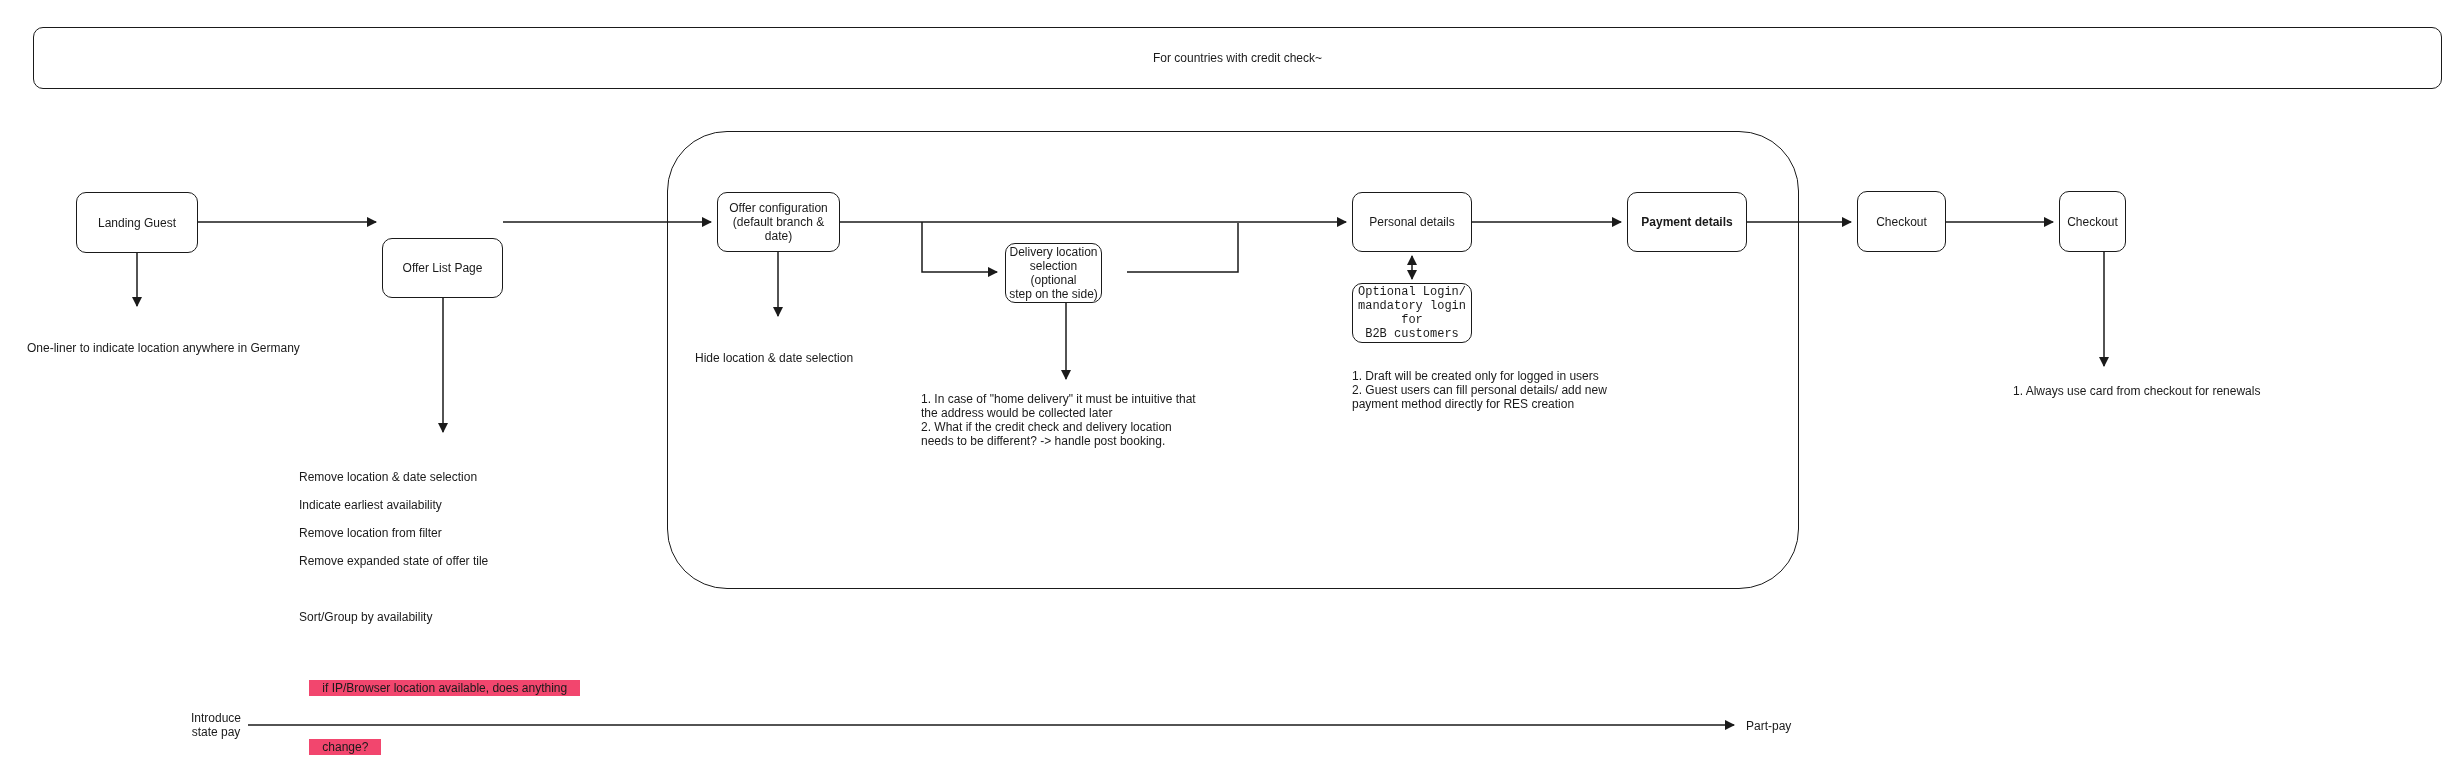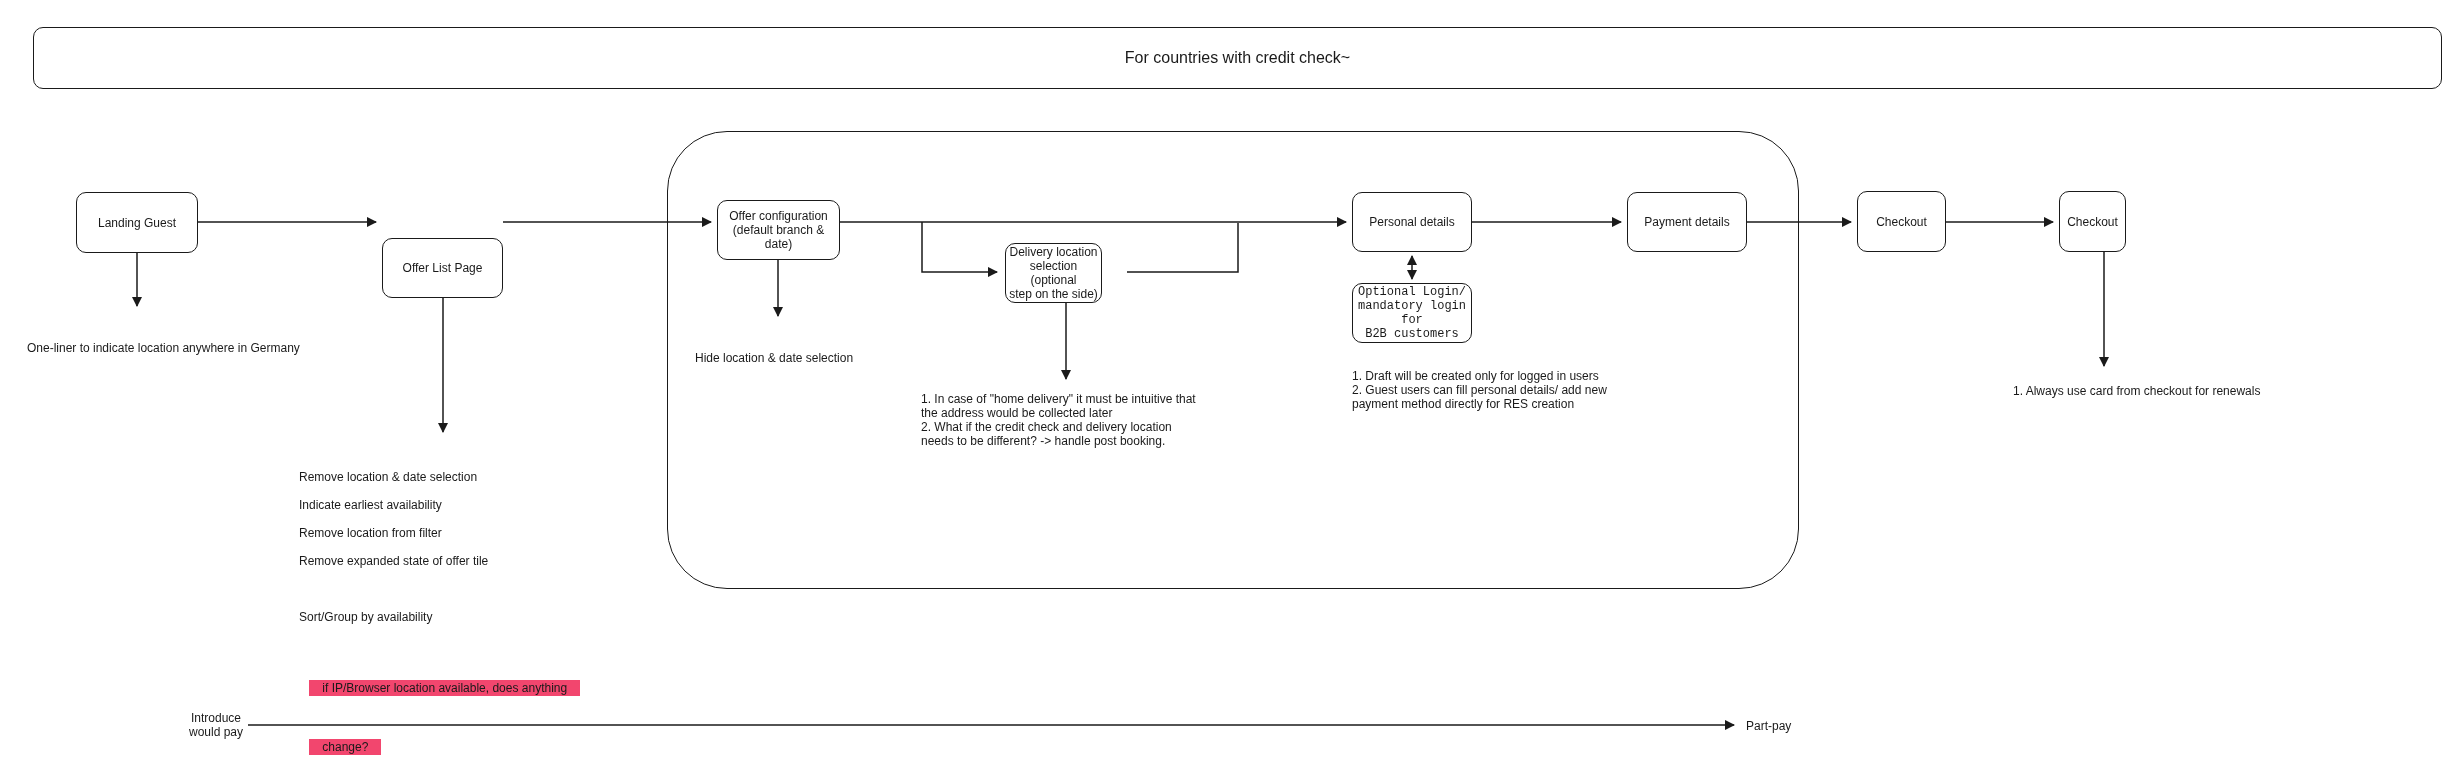--- a/index.html
+++ b/index.html
@@ -16,21 +16,21 @@
     z-index:3;
   }
   .frame{
     position:absolute;border:1.5px solid #1a1a1a;border-radius:60px;
     box-sizing:border-box;background:transparent;z-index:1;
   }
   .banner{
     position:absolute;background:#ffffff;border:1.5px solid #1a1a1a;
     border-radius:10px;box-sizing:border-box;
     display:flex;align-items:center;justify-content:center;
-    font-size:16px;z-index:3;
+    font-size:12px;z-index:3;
   }
   .note{
     position:absolute;font-size:12px;line-height:14px;
     white-space:pre-line;z-index:3;
   }
   .note-line{line-height:14px;white-space:pre;}
   .spacer{height:14px;}
   .hl-line{line-height:15px;white-space:pre;}
   .hl-line span{background:#f2466e;padding:1px 13px;margin-left:-3px;}
   svg.wires{position:absolute;left:0;top:0;z-index:2;}
@@ -71,21 +71,21 @@
 </svg>
 
 <div class="shape" style="left:76px;top:192px;width:122px;height:61px;">
   <span>Landing Guest</span>
 </div>
 
 <div class="shape" style="left:382px;top:192px;width:121px;height:60px;margin-top:46px;">
   <span>Offer List Page</span>
 </div>
 
-<div class="shape" style="left:717px;top:200px;width:123px;height:60px;">
+<div class="shape" style="left:717px;top:192px;width:123px;height:60px;">
   <span>Offer configuration
 (default branch &amp;
 date)</span>
 </div>
 
 <div class="shape" style="left:1005px;top:243px;width:97px;height:60px;">
   <span>Delivery location
 selection (optional
 step on the side)</span>
 </div>
@@ -93,21 +93,21 @@
 <div class="shape" style="left:1352px;top:192px;width:120px;height:60px;">
   <span>Personal details</span>
 </div>
 
 <div class="shape" style="left:1352px;top:283px;width:120px;height:60px;font-family:Liberation Mono, monospace;">
   <span>Optional Login/
 mandatory login for
 B2B customers</span>
 </div>
 
-<div class="shape" style="left:1627px;top:192px;width:120px;height:60px;">
+<div class="shape" style="left:1627px;top:192px;width:120px;height:60px;font-weight:bold;">
   <span>Payment details</span>
 </div>
 
 <div class="shape" style="left:1857px;top:191px;width:89px;height:61px;">
   <span>Checkout</span>
 </div>
 
 <div class="shape" style="left:2059px;top:191px;width:67px;height:61px;">
   <span>Checkout</span>
 </div>
@@ -138,15 +138,15 @@
 2. What if the credit check and delivery location
 needs to be different? -&gt; handle post booking.</div>
 
 <div class="note" style="left:1352px;top:369px;">1. Draft will be created only for logged in users
 2. Guest users can fill personal details/ add new
 payment method directly for RES creation</div>
 
 <div class="note" style="left:2013px;top:384px;">1. Always use card from checkout for renewals</div>
 
 <div class="note partpay-from" style="left:185px;top:711px;width:62px;">Introduce
-would pay</div>
+state pay</div>
 
 <div class="note" style="left:1746px;top:719px;">Part-pay</div>
 
 </body></html>

